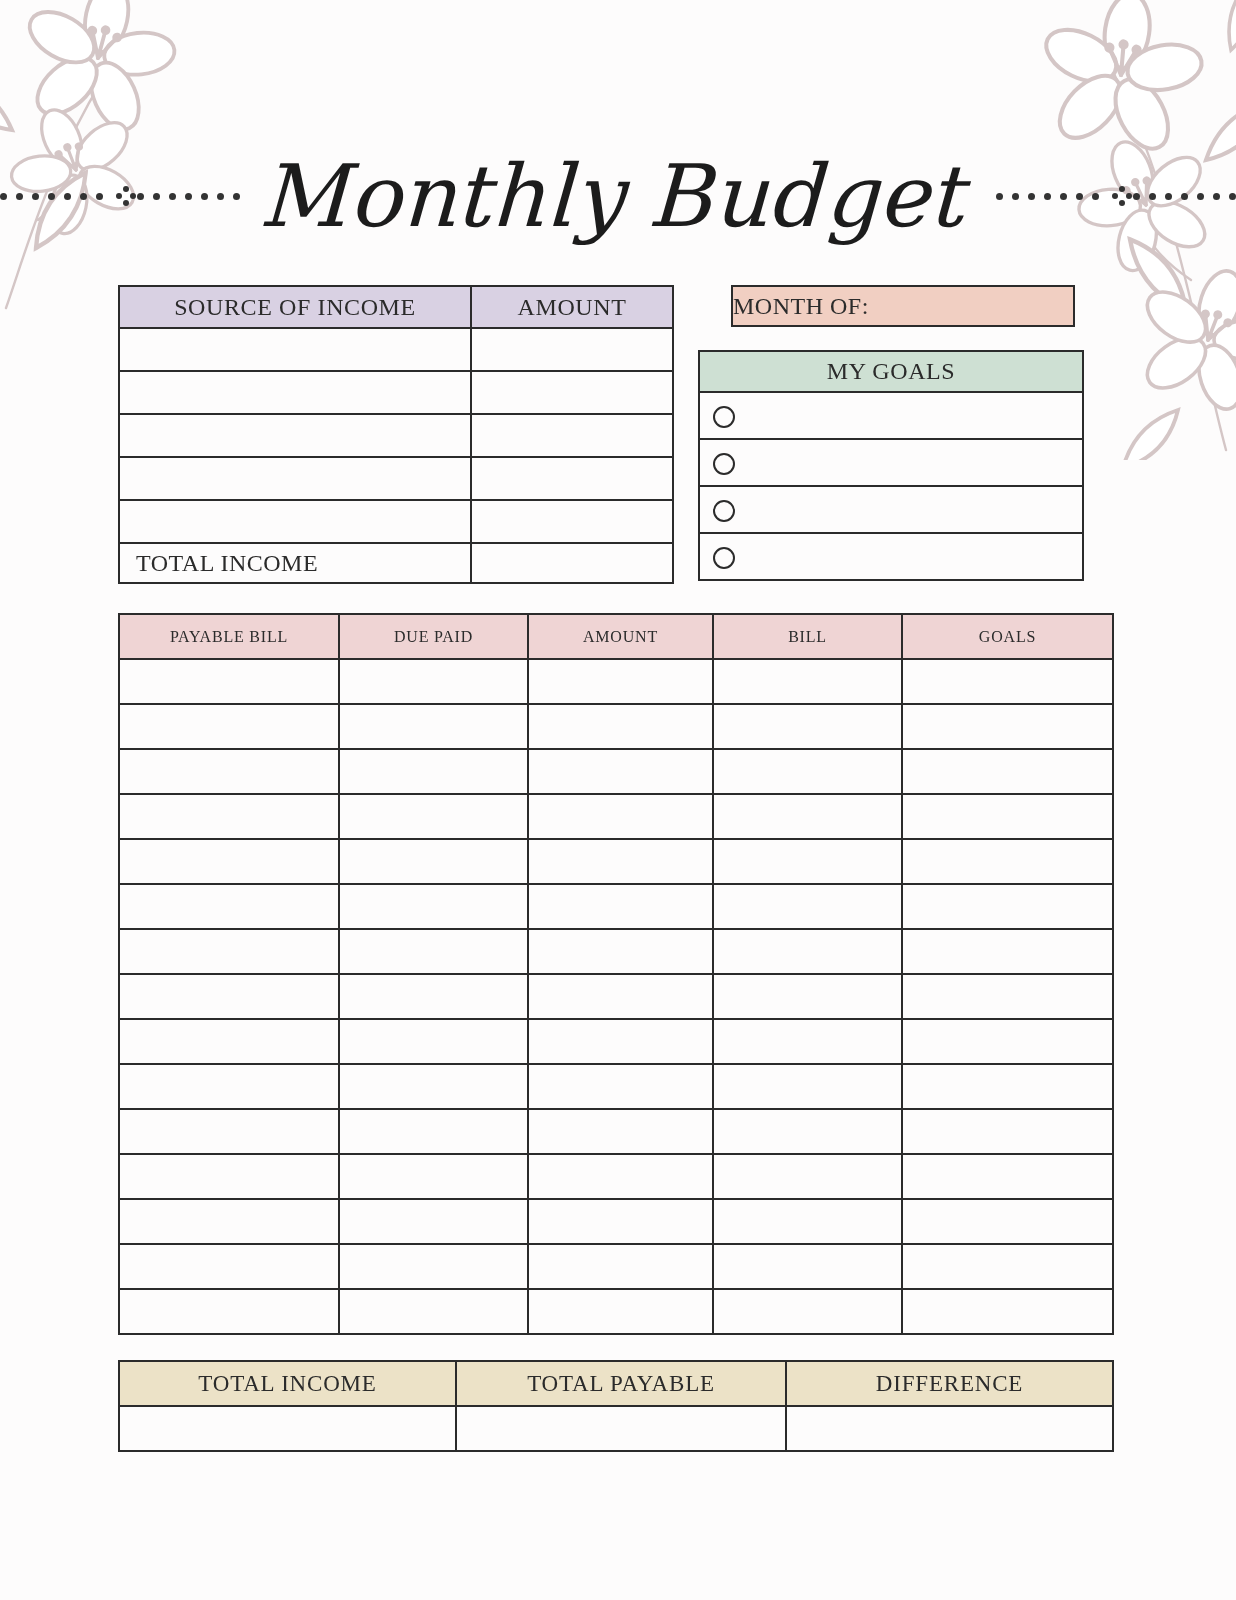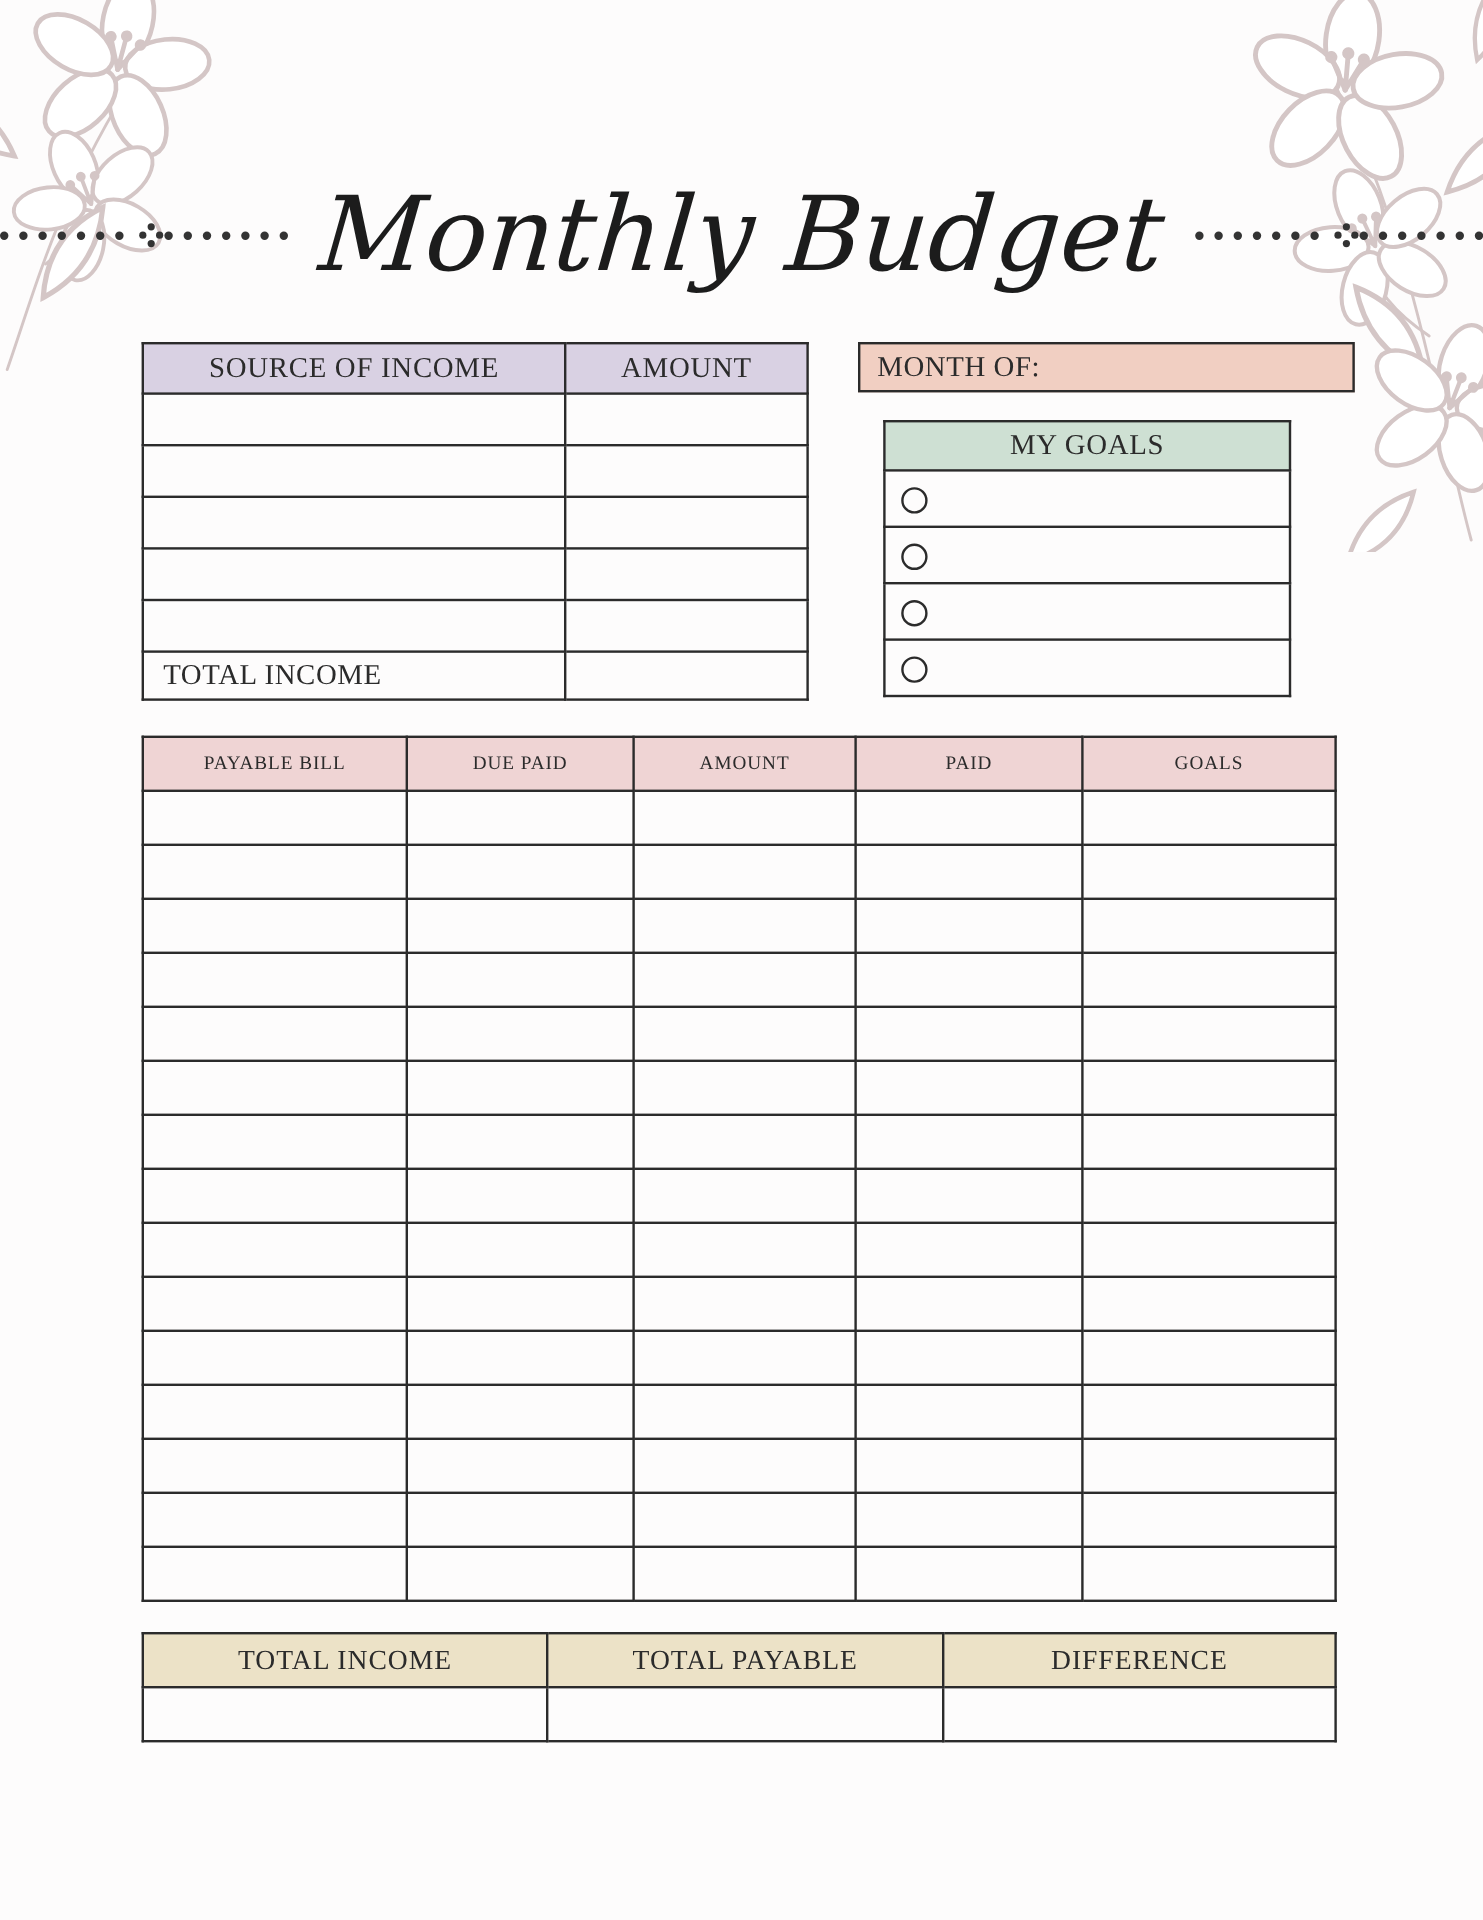--- a/index.html
+++ b/index.html
@@ -33,25 +33,25 @@
   table{border-collapse:collapse;position:absolute;table-layout:fixed;}
   th,td{border:2px solid var(--border);box-sizing:border-box;padding:0;}
   th{font-weight:normal;letter-spacing:0.6px;}
   
   #income-table{left:118px;top:285px;width:554px;}
   #income-table th{height:42px;background:var(--header_lavender);font-size:24px;margin-top:20px;}
   #income-table tbody td{height:43px;}
   #income-table .total-row td{height:40px;}
   #income-table .total-row .label{font-size:24px;padding-left:16px;text-align:left;letter-spacing:0.5px;}
   
-  #month-of{position:absolute;left:715px;top:285px;width:414px;height:42px;
+  #month-of{position:absolute;left:731px;top:285px;width:344px;height:42px;
     box-sizing:border-box;border:2px solid var(--border);background:var(--header_peach);
-    display:flex;align-items:center;padding-left:14px;font-size:24px;letter-spacing:0.5px;}
-  
-  #goals-table{left:736px;top:350px;width:340px;padding-left:16px;}
+    display:flex;align-items:center;font-size:24px;letter-spacing:0.5px;}
+  
+  #goals-table{left:698px;top:350px;width:386px;padding-left:16px;}
   #goals-table th{height:41px;background:var(--header_green);font-size:24px;}
   #goals-table td{height:47px;text-align:left;}
   .circle-bullet{display:inline-block;width:18px;height:18px;border:2px solid var(--border);
     border-radius:50%;margin-left:13px;vertical-align:middle;background:transparent;}
   .goal-text{font-size:20px;margin-left:10px;vertical-align:middle;}
   
   #bills-table{left:118px;top:613px;width:994px;}
   #bills-table th{height:45px;background:var(--header_pink);font-size:16px;letter-spacing:0.8px;}
   #bills-table tbody td{height:45px;}
   
@@ -234,21 +234,21 @@
       <col style="width:189px">
       <col style="width:185px">
     <col style="width:189px">
       <col style="width:211px">
   </colgroup>
   <thead>
     <tr>
       <th>PAYABLE BILL</th>
       <th>DUE PAID</th>
       <th>AMOUNT</th>
-      <th>PAID</th>
+      <th>BILL</th>
       <th>GOALS</th>
     </tr>
   </thead>
   <tbody id="bills-body">
       <tr>
         <td></td>
         <td></td>
         <td></td>
         <td></td>
         <td></td>

